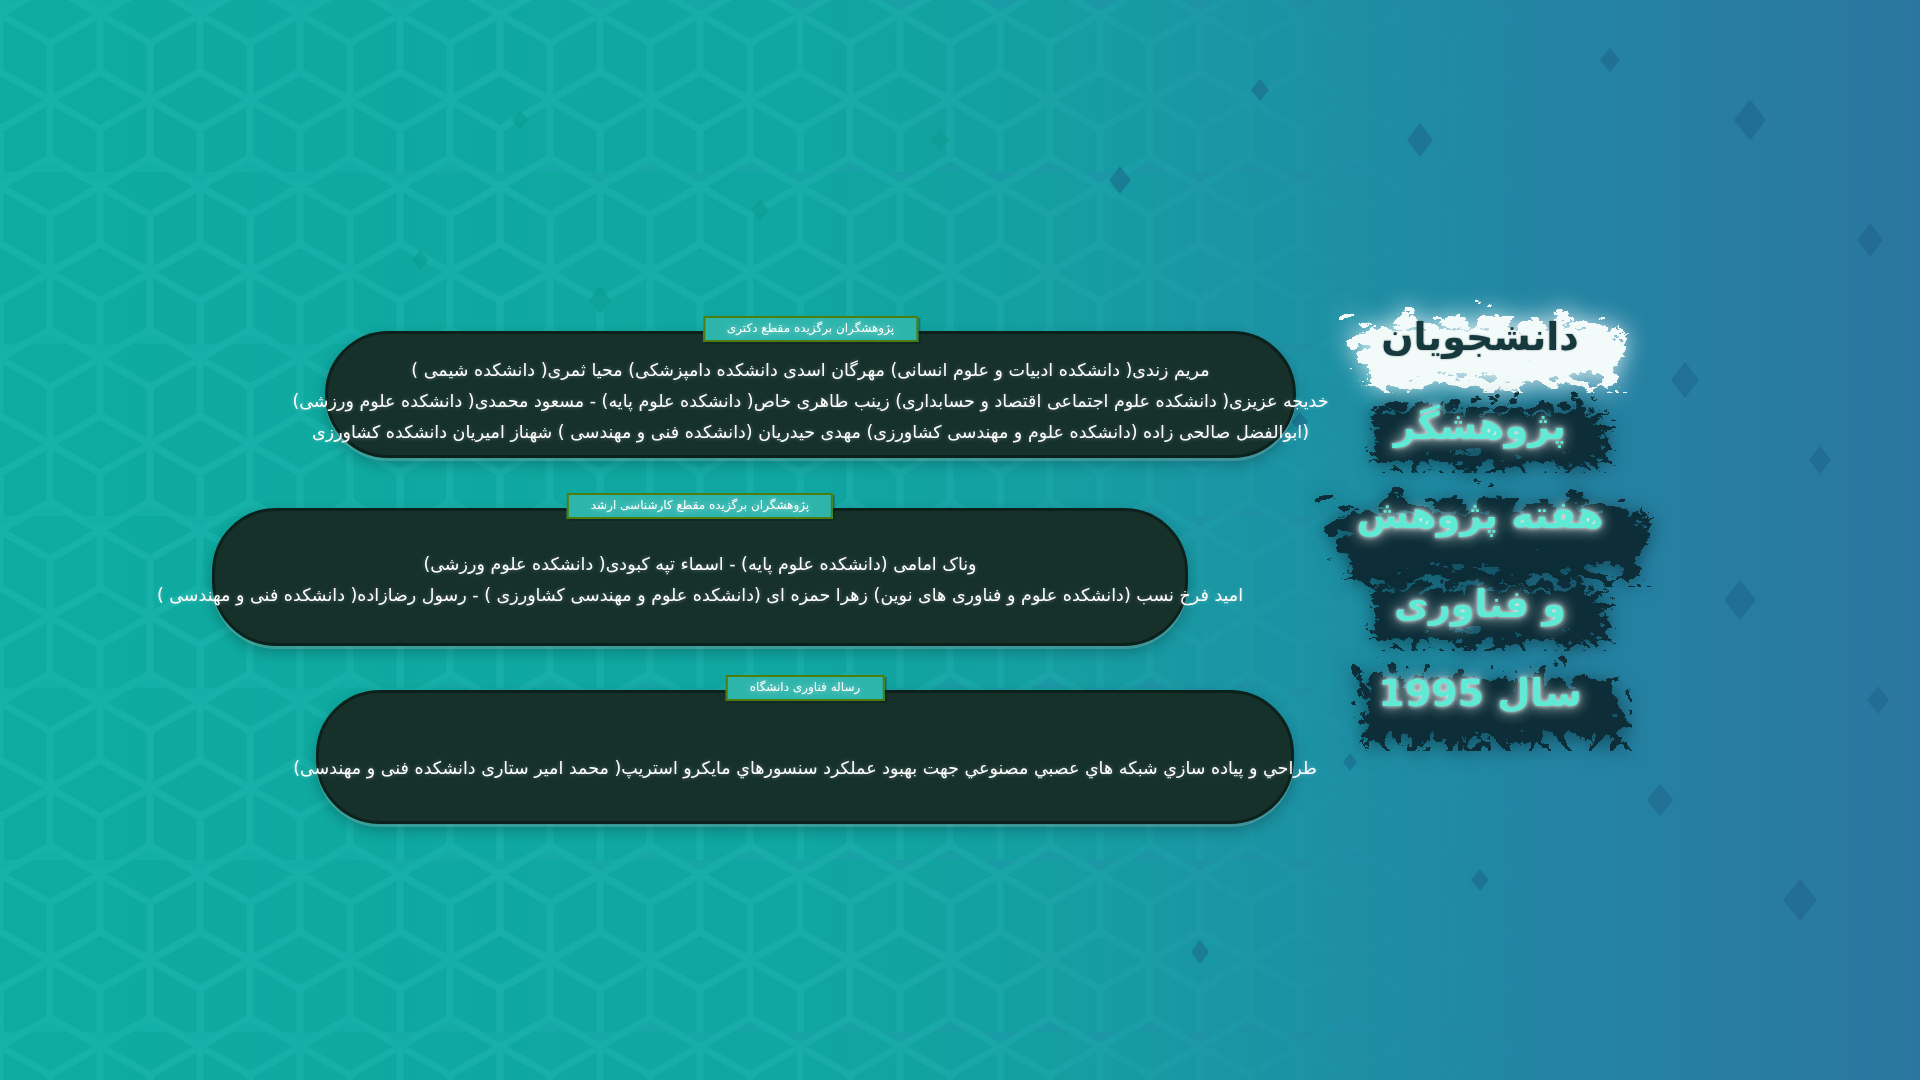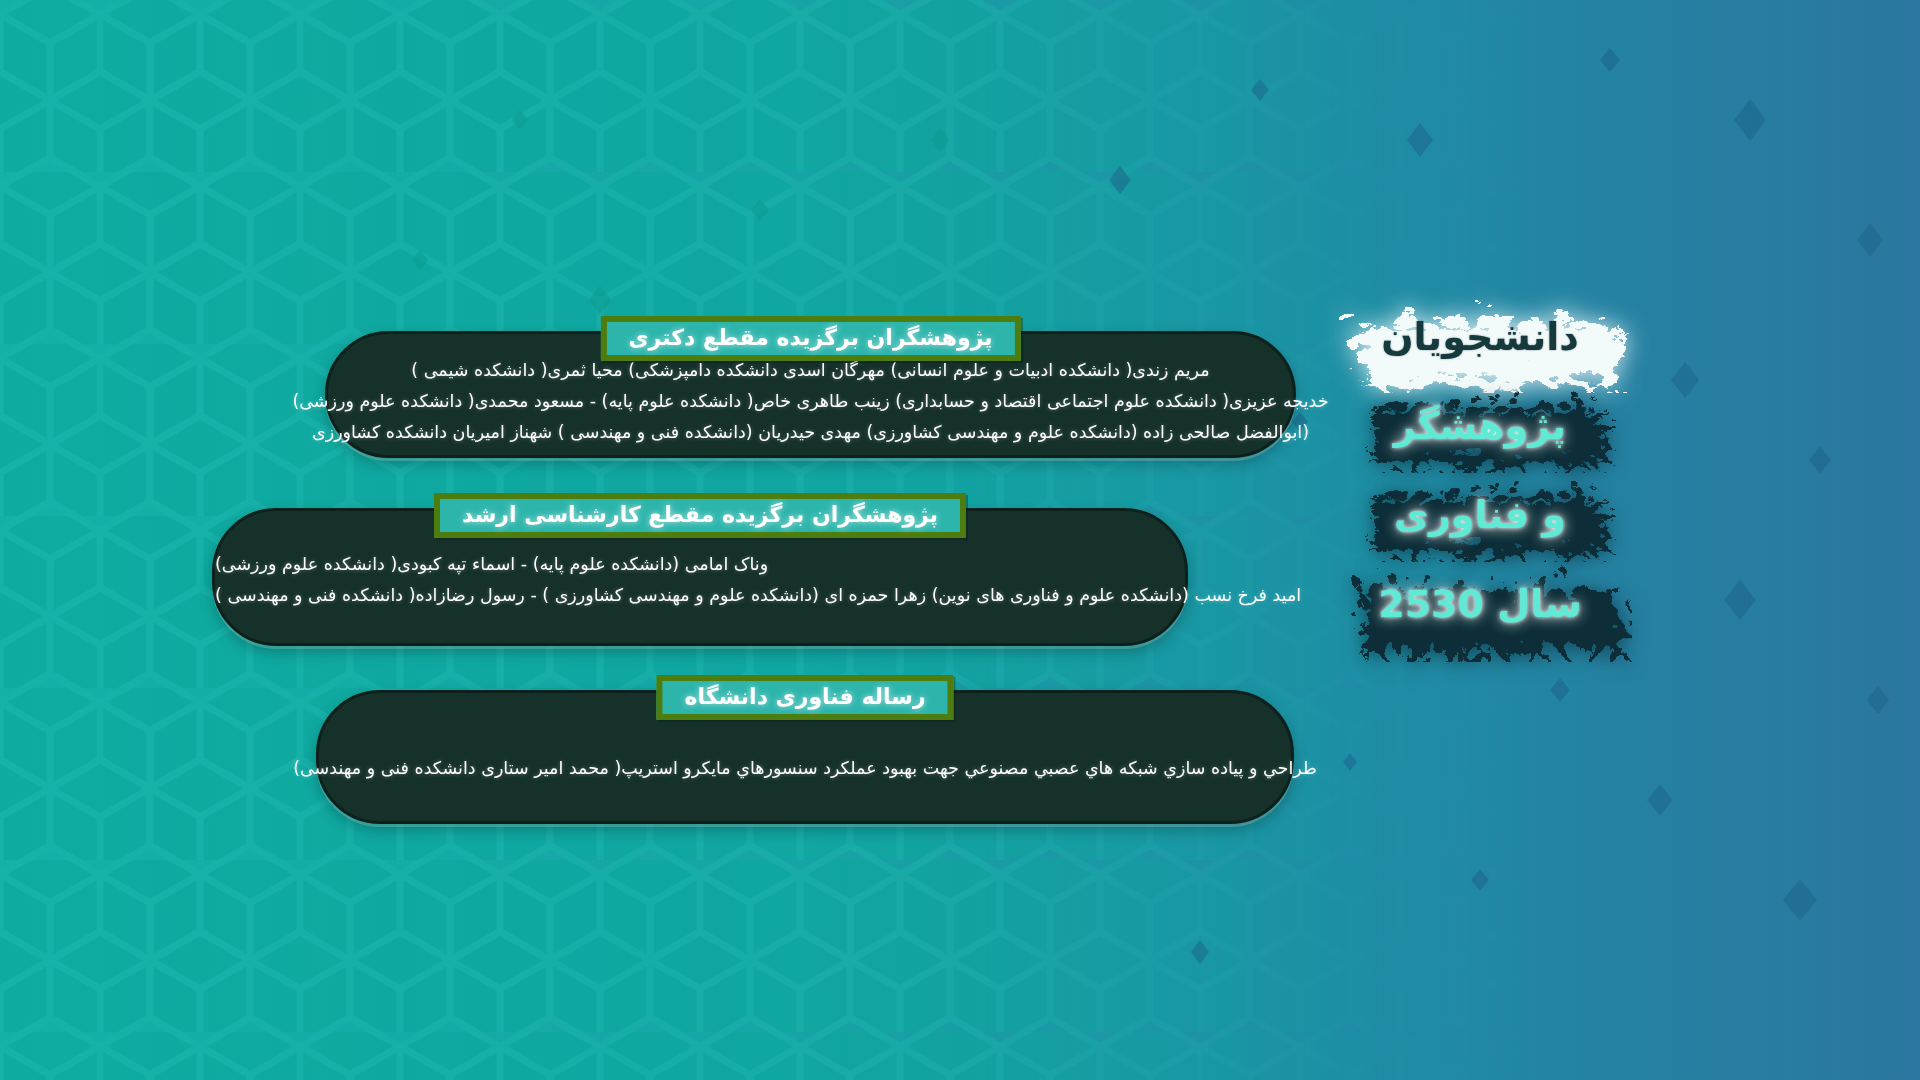--- a/index.html
+++ b/index.html
@@ -13,40 +13,40 @@
   .card{
     position:absolute;
     background:#16302a;
     border:3px solid #0c211c;
     border-radius:64px;
     box-shadow:0 6px 14px rgba(0,20,25,.28), 0 3px 0 rgba(205,248,243,.30);
     direction:rtl;
   }
   .card-label{
     position:absolute;top:-18px;left:50%;transform:translateX(-50%);
-    background:#2db5ac;border:6px solid #4d7c0f;
+    background:#2db5ac;border:2px solid #4d7c0f;
     padding:3px 22px 5px;white-space:nowrap;
-    color:#ffffff;font-size:22px;font-weight:bold;
+    color:#ffffff;font-size:12px;font-weight:normal;
     text-shadow:0 0 6px rgba(255,255,255,.65);
     box-shadow:2px 2px 0 rgba(8,30,26,.35);
     z-index:2;
   }
   .card-body{
     position:absolute;inset:0;
     display:flex;flex-direction:column;align-items:center;
   }
   .card-line{
     color:#ffffff;font-size:17.5px;font-weight:normal;line-height:31px;
     white-space:nowrap;text-align:center;
     text-shadow:0 0 4px rgba(240,255,252,.35);
   }
   .card-doctorate{left:325px;top:331px;width:965px;height:121px;}
   .card-doctorate .card-body{padding-top:21px;}
   .card-masters{left:212px;top:508px;width:970px;height:132px;}
-  .card-masters .card-body{padding-top:38px;align-items:flex-end;}
+  .card-masters .card-body{padding-top:38px;}
   .card-thesis{left:316px;top:690px;width:972px;height:128px;}
   .card-thesis .card-body{padding-top:60px;}
 
   
   .headline{
     position:absolute;left:1280px;top:292px;width:400px;height:540px;
     display:flex;flex-direction:column;align-items:center;
     direction:rtl;
   }
   .hl-row{height:89px;display:flex;align-items:center;justify-content:center;}
@@ -197,28 +197,36 @@
       <div class="hl-chip dark">
         <svg class="blob" viewBox="0 0 300 100" preserveAspectRatio="none">
           <rect x="20" y="18" width="260" height="64" fill="#0e2f38" filter="url(#splatB)"></rect>
         </svg>
         <span class="hl-text">پژوهشگر</span>
       </div>
     </div>
     <div class="hl-row">
       <div class="hl-chip dark">
         <svg class="blob" viewBox="0 0 300 100" preserveAspectRatio="none">
+          <rect x="20" y="18" width="260" height="64" fill="#0e2f38" filter="url(#splatA)"></rect>
+        </svg>
+        <span class="hl-text">هفته پژوهش</span>
+      </div>
+    </div>
+    <div class="hl-row">
+      <div class="hl-chip dark">
+        <svg class="blob" viewBox="0 0 300 100" preserveAspectRatio="none">
           <rect x="20" y="18" width="260" height="64" fill="#0e2f38" filter="url(#splatB)"></rect>
         </svg>
         <span class="hl-text">و فناوری</span>
       </div>
     </div>
     <div class="hl-row">
       <div class="hl-chip dark">
         <svg class="blob" viewBox="0 0 300 100" preserveAspectRatio="none">
           <rect x="20" y="18" width="260" height="64" fill="#0e2f38" filter="url(#splatC)"></rect>
         </svg>
-        <span class="hl-text">سال 2530</span>
+        <span class="hl-text">سال 1995</span>
       </div>
     </div>
   </div>
 
 </div>
 
 </body></html>

